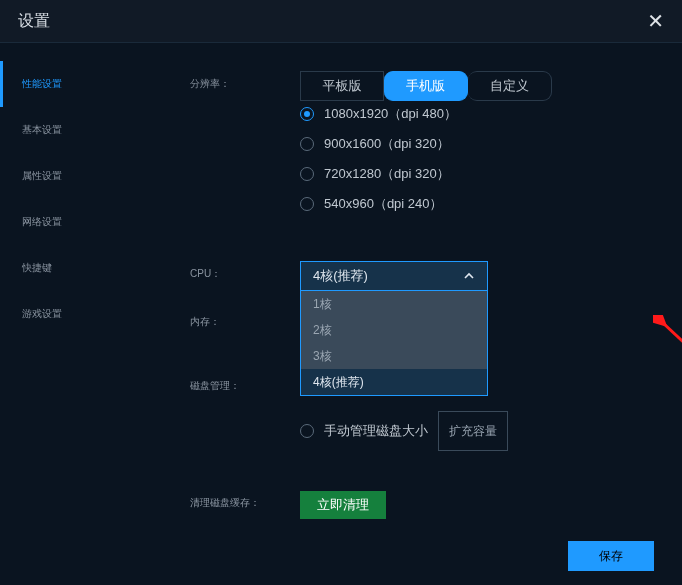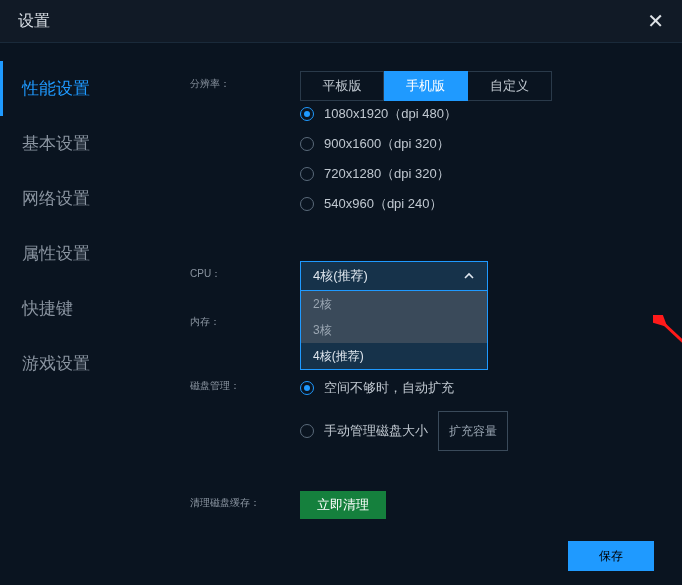--- a/index.html
+++ b/index.html
@@ -19,41 +19,41 @@
     padding: 0 18px;
   }
   .titlebar .title { color: #d8dee4; font-size: 16px; }
   .titlebar .close { color: #e0e4e8; font-size: 20px; cursor: pointer; line-height: 1; }
   .topline { height: 1px; background: #1a2a3a; }
   .wrap { display: flex; height: calc(100% - 43px); }
   .sidebar { width: 130px; background: #0a1420; padding-top: 18px; }
   .side-item {
     padding: 16px 22px;
     color: #8a94a0;
-    font-size: 17px;
+    font-size: 10px;
     cursor: pointer;
   }
   .side-item.active {
     color: #1f9aff;
     border-left: 3px solid #1f9aff;
     padding-left: 19px;
   }
   .content { flex: 1; padding: 28px 10px 0 60px; position: relative; }
   .row { display: flex; align-items: flex-start; margin-bottom: 22px; }
   .row .lbl { width: 110px; color: #8a94a0; font-size: 10px; padding-top: 6px; }
   .row .ctrl { flex: 1; }
   .tabs { display: flex; }
   .tab {
     width: 84px; height: 30px;
     border: 1px solid #2a3a4a;
     display: flex; align-items: center; justify-content: center;
     color: #c0c8d0; font-size: 13px;
     cursor: pointer;
   }
-  .tab + .tab { border-left: none; }
+  .tab + .tab { border-left: none; border-radius: 9px; }
   .tab.active { background: #1f9aff; color: #fff; border-color: #1f9aff; }
   .radios { margin-top: 4px; }
   .radio-opt { display: flex; align-items: center; margin-bottom: 12px; cursor: pointer; }
   .radio {
     width: 14px; height: 14px; border-radius: 50%;
     border: 1.5px solid #5a6a7a; margin-right: 10px;
     display: flex; align-items: center; justify-content: center;
     flex-shrink: 0;
   }
   .radio.on { border-color: #1f9aff; }
@@ -114,22 +114,22 @@
 <div class="titlebar">
   <span class="title">设置</span>
   <span class="close">✕</span>
 </div>
 <div class="topline"></div>
 
 <div class="wrap">
   <div class="sidebar">
     <div class="side-item active">性能设置</div>
     <div class="side-item">基本设置</div>
+    <div class="side-item">属性设置</div>
     <div class="side-item">网络设置</div>
-    <div class="side-item">属性设置</div>
     <div class="side-item">快捷键</div>
     <div class="side-item">游戏设置</div>
   </div>
 
   <div class="content">
 
     <div class="row">
       <div class="lbl">分辨率：</div>
       <div class="ctrl">
         <div class="tabs">
@@ -164,20 +164,21 @@
         <div class="select-wrap">
           <div class="select">
             <span>4核(推荐)</span>
             <span class="chev">
               <svg viewBox="0 0 12 12" fill="none" stroke-width="1.6">
                   <path d="M2 8 L6 4 L10 8"></path>
                 </svg>
             </span>
           </div>
           <div class="dropdown">
+            <div class="dd-item">1核</div>
             <div class="dd-item">2核</div>
             <div class="dd-item">3核</div>
             <div class="dd-item sel">4核(推荐)</div>
           </div>
         </div>
       </div>
     </div>
 
     <div class="row" style="margin-bottom:24px;">
       <div class="lbl">内存：</div>

